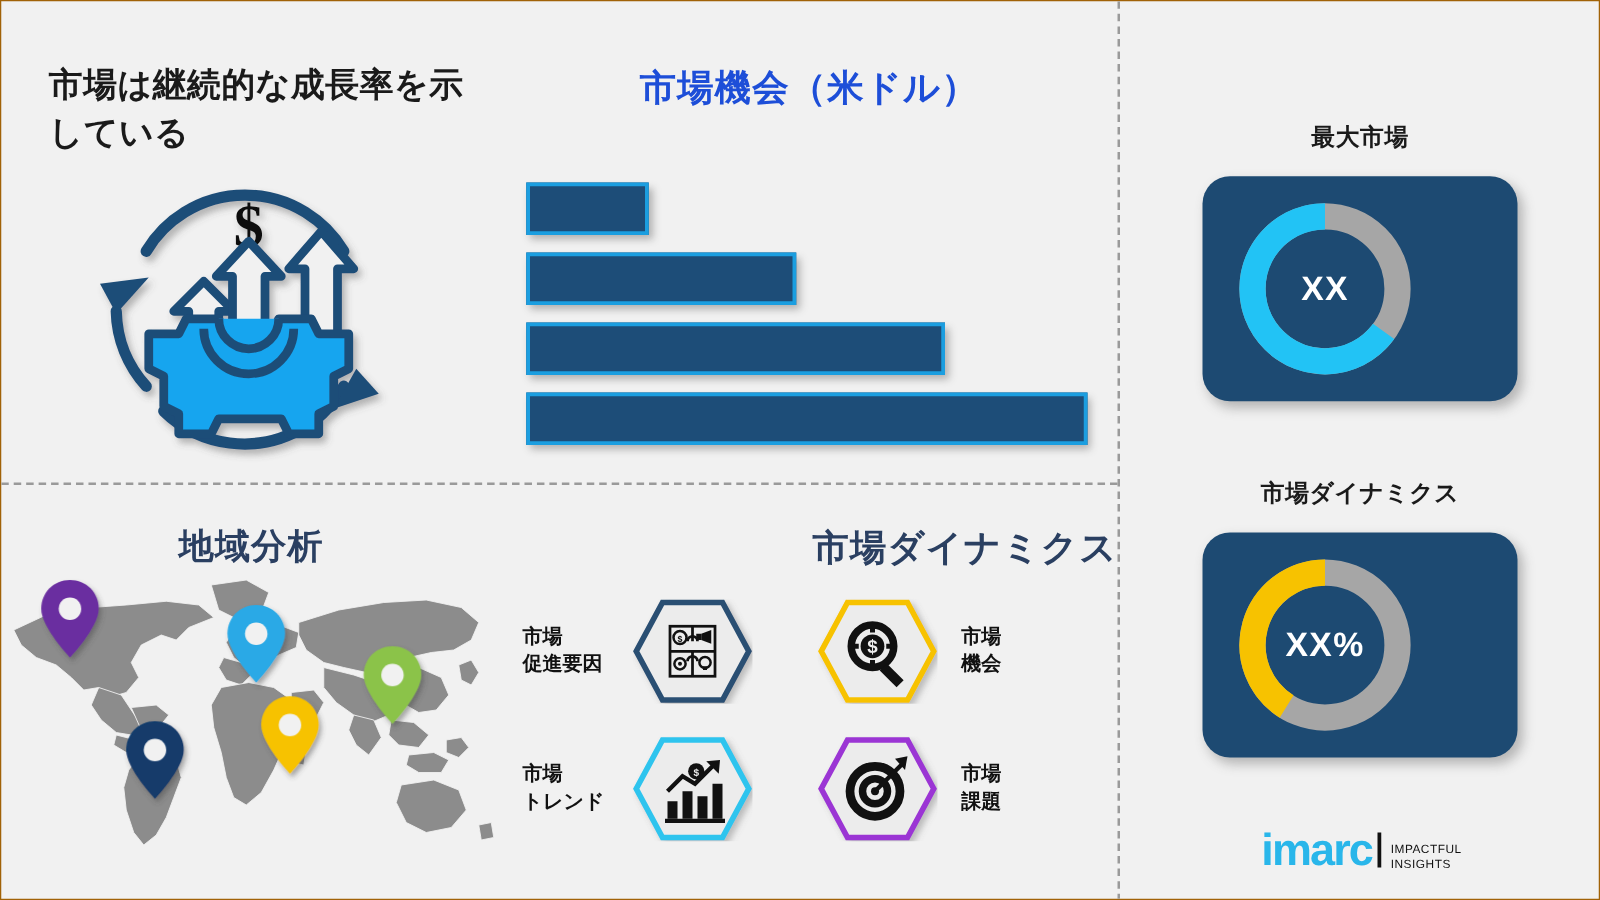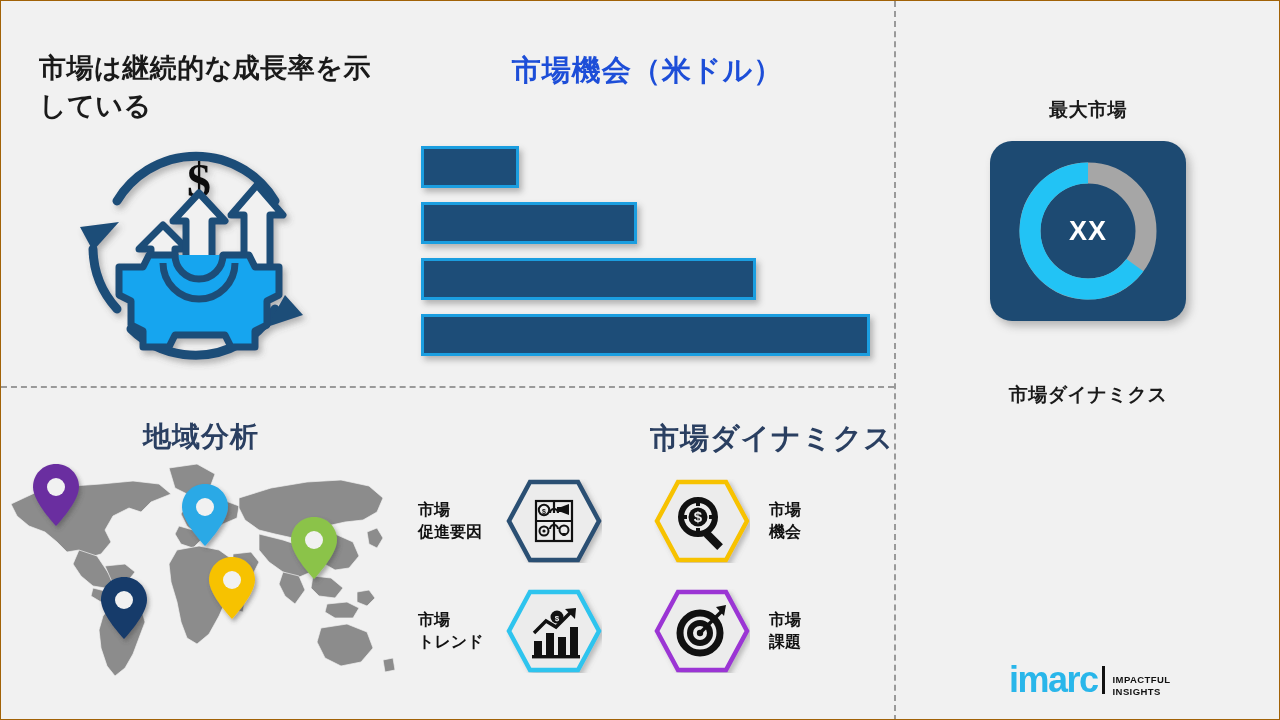--- a/index.html
+++ b/index.html
@@ -183,26 +183,27 @@
   }
   .donut-title {
     text-align: center;
     font-size: 19px;
     font-weight: bold;
     color: #1a1a1a;
     letter-spacing: 0.5px;
   }
   .donut-card {
     margin: 18px auto 0 auto;
-    width: 196px;
+    width: 216px;
     height: 180px;
     background: #1d4a72;
     border-radius: 22px;
     box-shadow: 4px 5px 9px rgba(70,70,70,0.35);
     position: relative;
+    padding-left: 36px;
   }
   .donut-value {
     position: absolute;
     left: 0; top: 0;
     width: 196px; height: 180px;
     display: flex;
     align-items: center;
     justify-content: center;
     font-size: 27px;
     font-weight: bold;
@@ -228,21 +229,21 @@
     line-height: 1;
   }
   .logo-bar {
     width: 3px;
     height: 28px;
     background: #111111;
     margin: 0 8px 0 4px;
   }
   .logo-tag {
     font-size: 9.5px;
-    font-weight: bold;
+    font-weight: normal;
     color: #111111;
     line-height: 1.3;
     letter-spacing: 0.4px;
     margin-top: 12px;
   }
 </style>
 </head>
 <body>
 
 <div class="slide">
@@ -514,20 +515,30 @@
 
             <path d="M 0 -58 A 58 58 0 1 0 46.9 34.1" fill="none" stroke="#22c3f5" stroke-width="21"></path>
           </g>
         </svg>
         <div class="donut-value">XX</div>
       </div>
     </div>
 
     <div class="donut-block" style="top:381px;">
       <div class="donut-title">市場ダイナミクス</div>
+      <div class="donut-card">
+        <svg viewBox="0 0 196 180" width="196" height="180" style="position:absolute;left:0;top:0;">
+          <g transform="translate(98,90)">
+            <circle cx="0" cy="0" r="58" fill="none" stroke="#a6a6a6" stroke-width="21"></circle>
+
+            <path d="M 0 -58 A 58 58 0 0 0 -30.7 49.2" fill="none" stroke="#f7c200" stroke-width="21"></path>
+          </g>
+        </svg>
+        <div class="donut-value">XX%</div>
+      </div>
     </div>
   </div>
 
   <div class="logo">
     <div class="logo-mark">imarc</div>
     <div class="logo-bar"></div>
     <div class="logo-tag">
       <div>IMPACTFUL</div>
       <div>INSIGHTS</div>
     </div>

